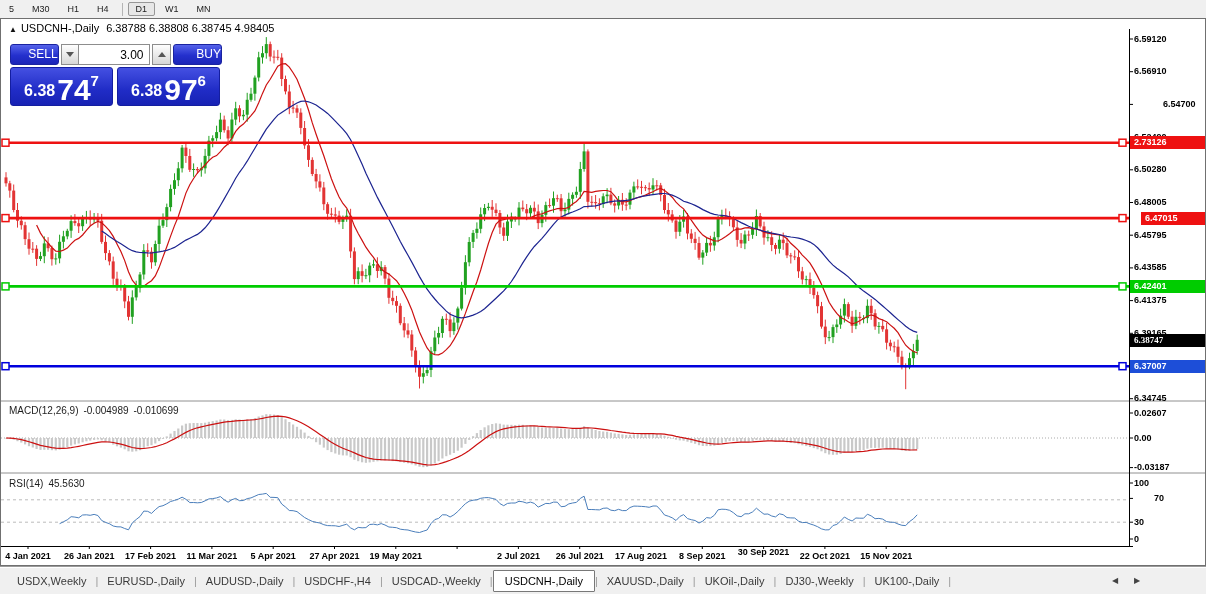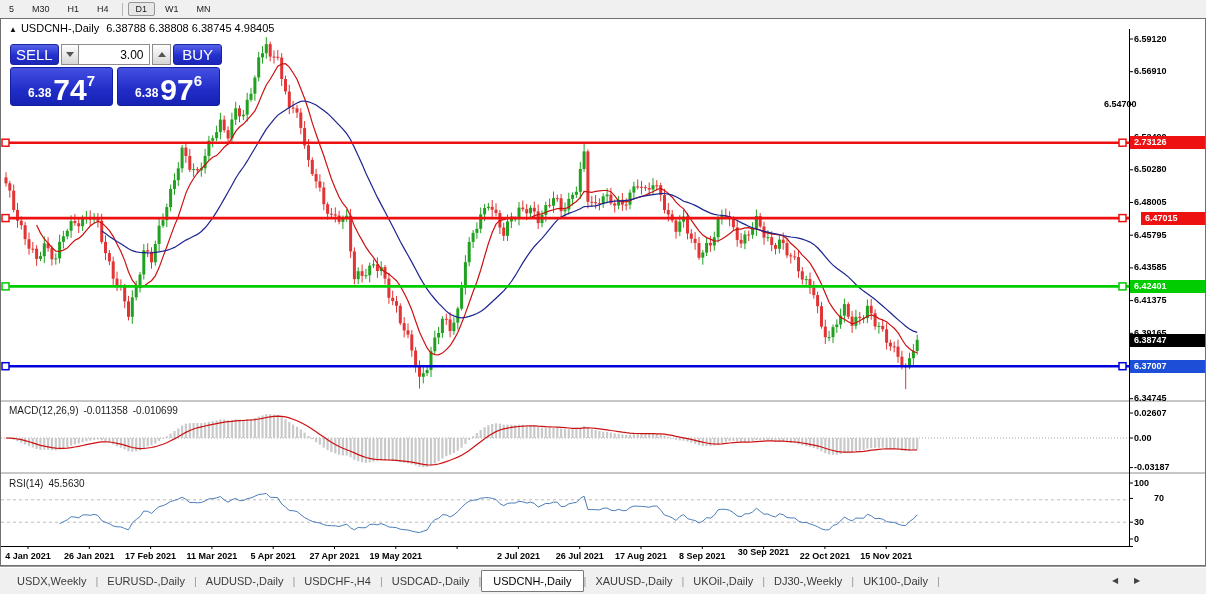--- a/index.html
+++ b/index.html
@@ -26,36 +26,36 @@
   .ihead span{margin-right:5px;}
 
   .chart-title{position:absolute;left:8px;top:3px;font-size:11px;color:#000;white-space:nowrap;}
   .chart-title .caret{font-size:8px;margin-right:4px;color:#111;}
   .chart-title .ohlc{margin-left:7px;}
 
   
   .trade-panel{position:absolute;left:9px;top:25px;width:212px;}
   .tp-row1{display:flex;height:21px;}
   .btn{background:linear-gradient(#5563ea,#2430cd 55%,#1b25b8);border:1px solid #1a23a0;color:#fff;
-       font-size:15px;text-align:center;line-height:19px;border-radius:3px;cursor:default;}
+       font-size:12px;text-align:right;line-height:19px;border-radius:3px;cursor:default;}
   .sellbtn{width:47px;}
   .buybtn{width:47px;margin-left:2px;}
   .spin{width:17px;height:19px;background:linear-gradient(#fefefe,#d7d7d7);border:1px solid #8d8d8d;
         display:flex;align-items:center;justify-content:center;margin-left:2px;}
   .tri-dn{width:0;height:0;border:4px solid transparent;border-top:5px solid #555;margin-top:4px;}
   .tri-up{width:0;height:0;border:4px solid transparent;border-bottom:5px solid #555;margin-bottom:4px;}
   .volbox{width:62px;height:17px;border:1px solid #8d8d8d;border-left:none;background:#fff;color:#000;
           font-size:12px;text-align:right;padding:1px 6px 1px 2px;outline:none;
           font-family:"Liberation Sans","DejaVu Sans",sans-serif;}
   .tp-row2{display:flex;margin-top:2px;}
   .pricebox{width:101px;height:35px;background:linear-gradient(#4450e2,#202cc6 60%,#1722b4);
             border:1px solid #141ea0;border-radius:3px;color:#fff;display:flex;align-items:flex-end;
             justify-content:center;padding-bottom:2px;}
   .pricebox + .pricebox{margin-left:4px;}
-  .pb-small{font-size:12px;font-weight:bold;margin:0 2px 3px 0;text-align:center;}
+  .pb-small{font-size:16px;font-weight:bold;margin:0 2px 3px 0;text-align:center;}
   .pb-big{font-size:30px;font-weight:bold;line-height:26px;}
   .pb-sup{font-size:15px;font-weight:bold;margin-bottom:14px;}
 
   
   .tabbar{position:absolute;left:0;top:566px;width:1206px;height:28px;background:#f0f0f0;
           border-top:1px solid #9a9a9a;box-shadow:inset 0 1px 0 #ffffff;
           display:flex;align-items:center;font-size:11px;color:#3a3a3a;}
   .tab{padding:3px 9px;white-space:nowrap;cursor:default;}
   .tab.active{background:#fff;border:1px solid #787878;color:#000;padding:4px 11px;border-radius:1px;}
   .tabsep{color:#9a9a9a;}
@@ -867,21 +867,21 @@
         <line x1="0" y1="503.2" x2="1128" y2="503.2" stroke="#bbb" stroke-dasharray="3 3"></line>
         <polyline points="58.6,504.7 62.4,502.8 66.3,500.8 70.1,497.7 73.9,498.1 77.7,498.8 81.6,496.0 85.4,495.8 89.2,496.3 93.1,495.4 96.9,496.5 100.7,501.5 104.5,503.4 108.4,504.7 112.2,507.0 116.0,507.8 119.9,507.9 123.7,509.5 127.5,510.8 131.3,503.9 135.2,500.5 139.0,497.5 142.8,492.1 146.7,492.3 150.5,494.4 154.3,490.7 158.1,487.6 162.0,486.7 165.8,484.8 169.6,482.5 173.5,481.4 177.3,480.1 181.1,478.2 184.9,480.3 188.8,483.6 192.6,483.5 196.4,483.8 200.3,483.5 204.1,481.8 207.9,479.9 211.7,479.6 215.6,478.9 219.4,477.6 223.2,480.8 227.1,483.2 230.9,480.7 234.7,479.4 238.5,481.7 242.4,481.5 246.2,479.6 250.0,478.9 253.9,477.2 257.7,475.5 261.5,475.1 265.3,474.4 269.2,478.3 273.0,478.4 276.8,478.7 280.7,485.0 284.5,488.0 288.3,491.5 292.1,491.7 296.0,492.6 299.8,495.6 303.6,498.5 307.5,500.6 311.3,502.4 315.1,503.3 318.9,504.0 322.8,505.7 326.6,506.6 330.4,506.7 334.3,506.8 338.1,507.5 341.9,506.3 345.7,505.2 349.6,508.9 353.4,510.8 357.2,508.4 361.1,508.8 364.9,508.6 368.7,505.5 372.5,505.2 376.4,505.9 380.2,504.6 384.0,506.0 387.9,508.0 391.7,508.3 395.5,508.7 399.3,510.2 403.2,510.7 407.0,511.0 410.8,512.1 414.6,513.0 418.5,513.5 422.3,512.2 426.1,511.0 430.0,504.6 433.8,500.6 437.6,499.4 441.4,495.8 445.3,495.9 449.1,498.0 452.9,495.8 456.8,492.5 460.6,488.5 464.4,484.7 468.2,482.2 472.1,481.2 475.9,480.8 479.7,479.3 483.6,478.7 487.4,478.6 491.2,479.4 495.0,480.4 498.9,484.6 502.7,486.7 506.5,484.4 510.4,484.0 514.2,484.0 518.0,482.3 521.8,482.8 525.7,484.1 529.5,483.1 533.3,484.4 537.2,488.1 541.0,486.3 544.8,484.4 548.6,484.6 552.5,483.1 556.3,483.2 560.1,487.7 564.0,487.3 567.8,484.9 571.6,484.0 575.4,483.4 579.3,479.4 583.1,477.2 586.9,490.5 590.8,490.5 594.6,490.7 598.4,490.9 602.2,489.3 606.1,489.0 609.9,491.2 613.7,491.7 617.6,490.3 621.4,491.6 625.2,491.6 629.0,488.5 632.9,487.1 636.7,487.2 640.5,487.4 644.4,487.7 648.2,488.3 652.0,487.0 655.8,487.0 659.7,491.1 663.5,496.0 667.3,497.2 671.2,498.8 675.0,501.5 678.8,497.5 682.6,495.6 686.5,499.6 690.3,500.7 694.1,501.5 698.0,504.0 701.8,502.1 705.6,498.6 709.4,499.1 713.3,496.3 717.1,490.8 720.9,490.2 724.8,490.4 728.6,491.3 732.4,493.7 736.2,496.9 740.1,497.7 743.9,494.8 747.7,494.8 751.6,492.9 755.4,489.2 759.2,492.3 763.0,495.2 766.9,495.0 770.7,497.0 774.5,497.9 778.4,494.8 782.2,495.7 786.0,498.6 789.8,498.9 793.7,499.0 797.5,502.1 801.3,503.6 805.2,503.4 809.0,504.9 812.8,506.1 816.6,507.7 820.5,509.9 824.3,510.9 828.1,510.8 832.0,506.5 835.8,505.4 839.6,502.0 843.4,498.0 847.3,500.4 851.1,502.0 854.9,499.0 858.8,499.2 862.6,499.2 866.4,495.2 870.2,496.9 874.1,499.7 877.9,499.4 881.7,500.1 885.6,502.6 889.4,503.2 893.2,503.3 897.0,505.0 900.9,506.3 904.7,506.6 908.5,502.6 912.4,499.8 916.2,495.8 " fill="none" stroke="#4a7ebb" stroke-width="1"></polyline>
         <line x1="1128" y1="464" x2="1132" y2="464" stroke="#000"></line>
         <line x1="1128" y1="479.4" x2="1132" y2="479.4" stroke="#000"></line>
         <line x1="1128" y1="503.2" x2="1132" y2="503.2" stroke="#000"></line>
         <line x1="1128" y1="520" x2="1132" y2="520" stroke="#000"></line>
       </svg>
     <div id="overlays">
         <div class="lab " style="left: 1133px; top: 14.5px;">6.59120</div>
         <div class="lab " style="left: 1133px; top: 47.2px;">6.56910</div>
-        <div class="lab " style="left: 1103px; top: 79.9px;">6.54700</div>
+        <div class="lab " style="left: 1162px; top: 79.9px;">6.54700</div>
         <div class="lab " style="left: 1133px; top: 112.6px;">6.52490</div>
         <div class="lab " style="left: 1133px; top: 145.3px;">6.50280</div>
         <div class="lab " style="left: 1133px; top: 178px;">6.48005</div>
         <div class="lab " style="left: 1133px; top: 210.7px;">6.45795</div>
         <div class="lab " style="left: 1133px; top: 243.4px;">6.43585</div>
         <div class="lab " style="left: 1133px; top: 276.1px;">6.41375</div>
         <div class="lab " style="left: 1133px; top: 308.8px;">6.39165</div>
         <div class="lab " style="left: 1133px; top: 341.5px;">6.36955</div>
         <div class="lab " style="left: 1133px; top: 374.2px;">6.34745</div>
         <div class="lab " style="left: 1133px; top: 388.5px;">0.02607</div>
@@ -903,21 +903,21 @@
         <div class="lab dlab" style="left: 578.7px; top: 532px;">26 Jul 2021</div>
         <div class="lab dlab" style="left: 640px; top: 532px;">17 Aug 2021</div>
         <div class="lab dlab" style="left: 701.3px; top: 532px;">8 Sep 2021</div>
         <div class="lab dlab" style="left: 762.6px; top: 528px;">30 Sep 2021</div>
         <div class="lab dlab" style="left: 823.9px; top: 532px;">22 Oct 2021</div>
         <div class="lab dlab" style="left: 885.2px; top: 532px;">15 Nov 2021</div>
         <div class="lab clab" style="left: 1129px; top: 117.237px; background: rgb(238, 17, 17);">2.73126</div>
         <div class="lab clab" style="left: 1129px; top: 192.61px; background: rgb(238, 17, 17); margin-left: 11px;">6.47015</div>
         <div class="lab clab" style="left: 1129px; top: 260.881px; background: rgb(0, 204, 0);">6.42401</div>
         <div class="lab clab" style="left: 1129px; top: 340.692px; background: #1d4ed8;">6.37007</div>
-        <div class="lab clab" style="left: 1129px; top: 314.947px; background: rgb(0, 0, 0);">6.38747</div>
+        <div class="lab clab" style="left: 1129px; top: 314.947px; background: rgb(0, 0, 0); font-family: Liberation Serif, serif;">6.38747</div>
       </div>
 
     <div class="chart-title">
       <span class="caret">▲</span><span>USDCNH-,Daily</span><span class="ohlc">6.38788 6.38808 6.38745 4.98405</span>
     </div>
 
     <div class="trade-panel">
       <div class="tp-row1">
         <div class="btn sellbtn">SELL</div>
         <div class="spin">
@@ -937,38 +937,38 @@
         </div>
         <div class="pricebox">
           <span class="pb-small">6.38</span>
           <span class="pb-big">97</span>
           <span class="pb-sup">6</span>
         </div>
       </div>
     </div>
 
     <div class="ihead" style="left:8px;top:386px">
-      <span>MACD(12,26,9)</span><span>-0.011358</span><span>-0.010699</span>
+      <span>MACD(12,26,9)</span><span>-0.004989</span><span>-0.010699</span>
     </div>
     <div class="ihead" style="left:8px;top:459px">
       <span>RSI(14)</span><span>45.5630</span>
     </div>
   </div>
 
   <div class="tabbar" id="tabbar">
       <span style="width: 8px;"></span>
       <span class="tab">USDX,Weekly</span>
       <span class="tabsep">|</span>
       <span class="tab">EURUSD-,Daily</span>
       <span class="tabsep">|</span>
       <span class="tab">AUDUSD-,Daily</span>
       <span class="tabsep">|</span>
       <span class="tab">USDCHF-,H4</span>
       <span class="tabsep">|</span>
-      <span class="tab">USDCAD-,Daily</span>
+      <span class="tab">USDCAD-,Weekly</span>
       <span class="tabsep">|</span>
       <span class="tab active">USDCNH-,Daily</span>
       <span class="tabsep">|</span>
       <span class="tab">XAUUSD-,Daily</span>
       <span class="tabsep">|</span>
       <span class="tab">UKOil-,Daily</span>
       <span class="tabsep">|</span>
       <span class="tab">DJ30-,Weekly</span>
       <span class="tabsep">|</span>
       <span class="tab">UK100-,Daily</span>

